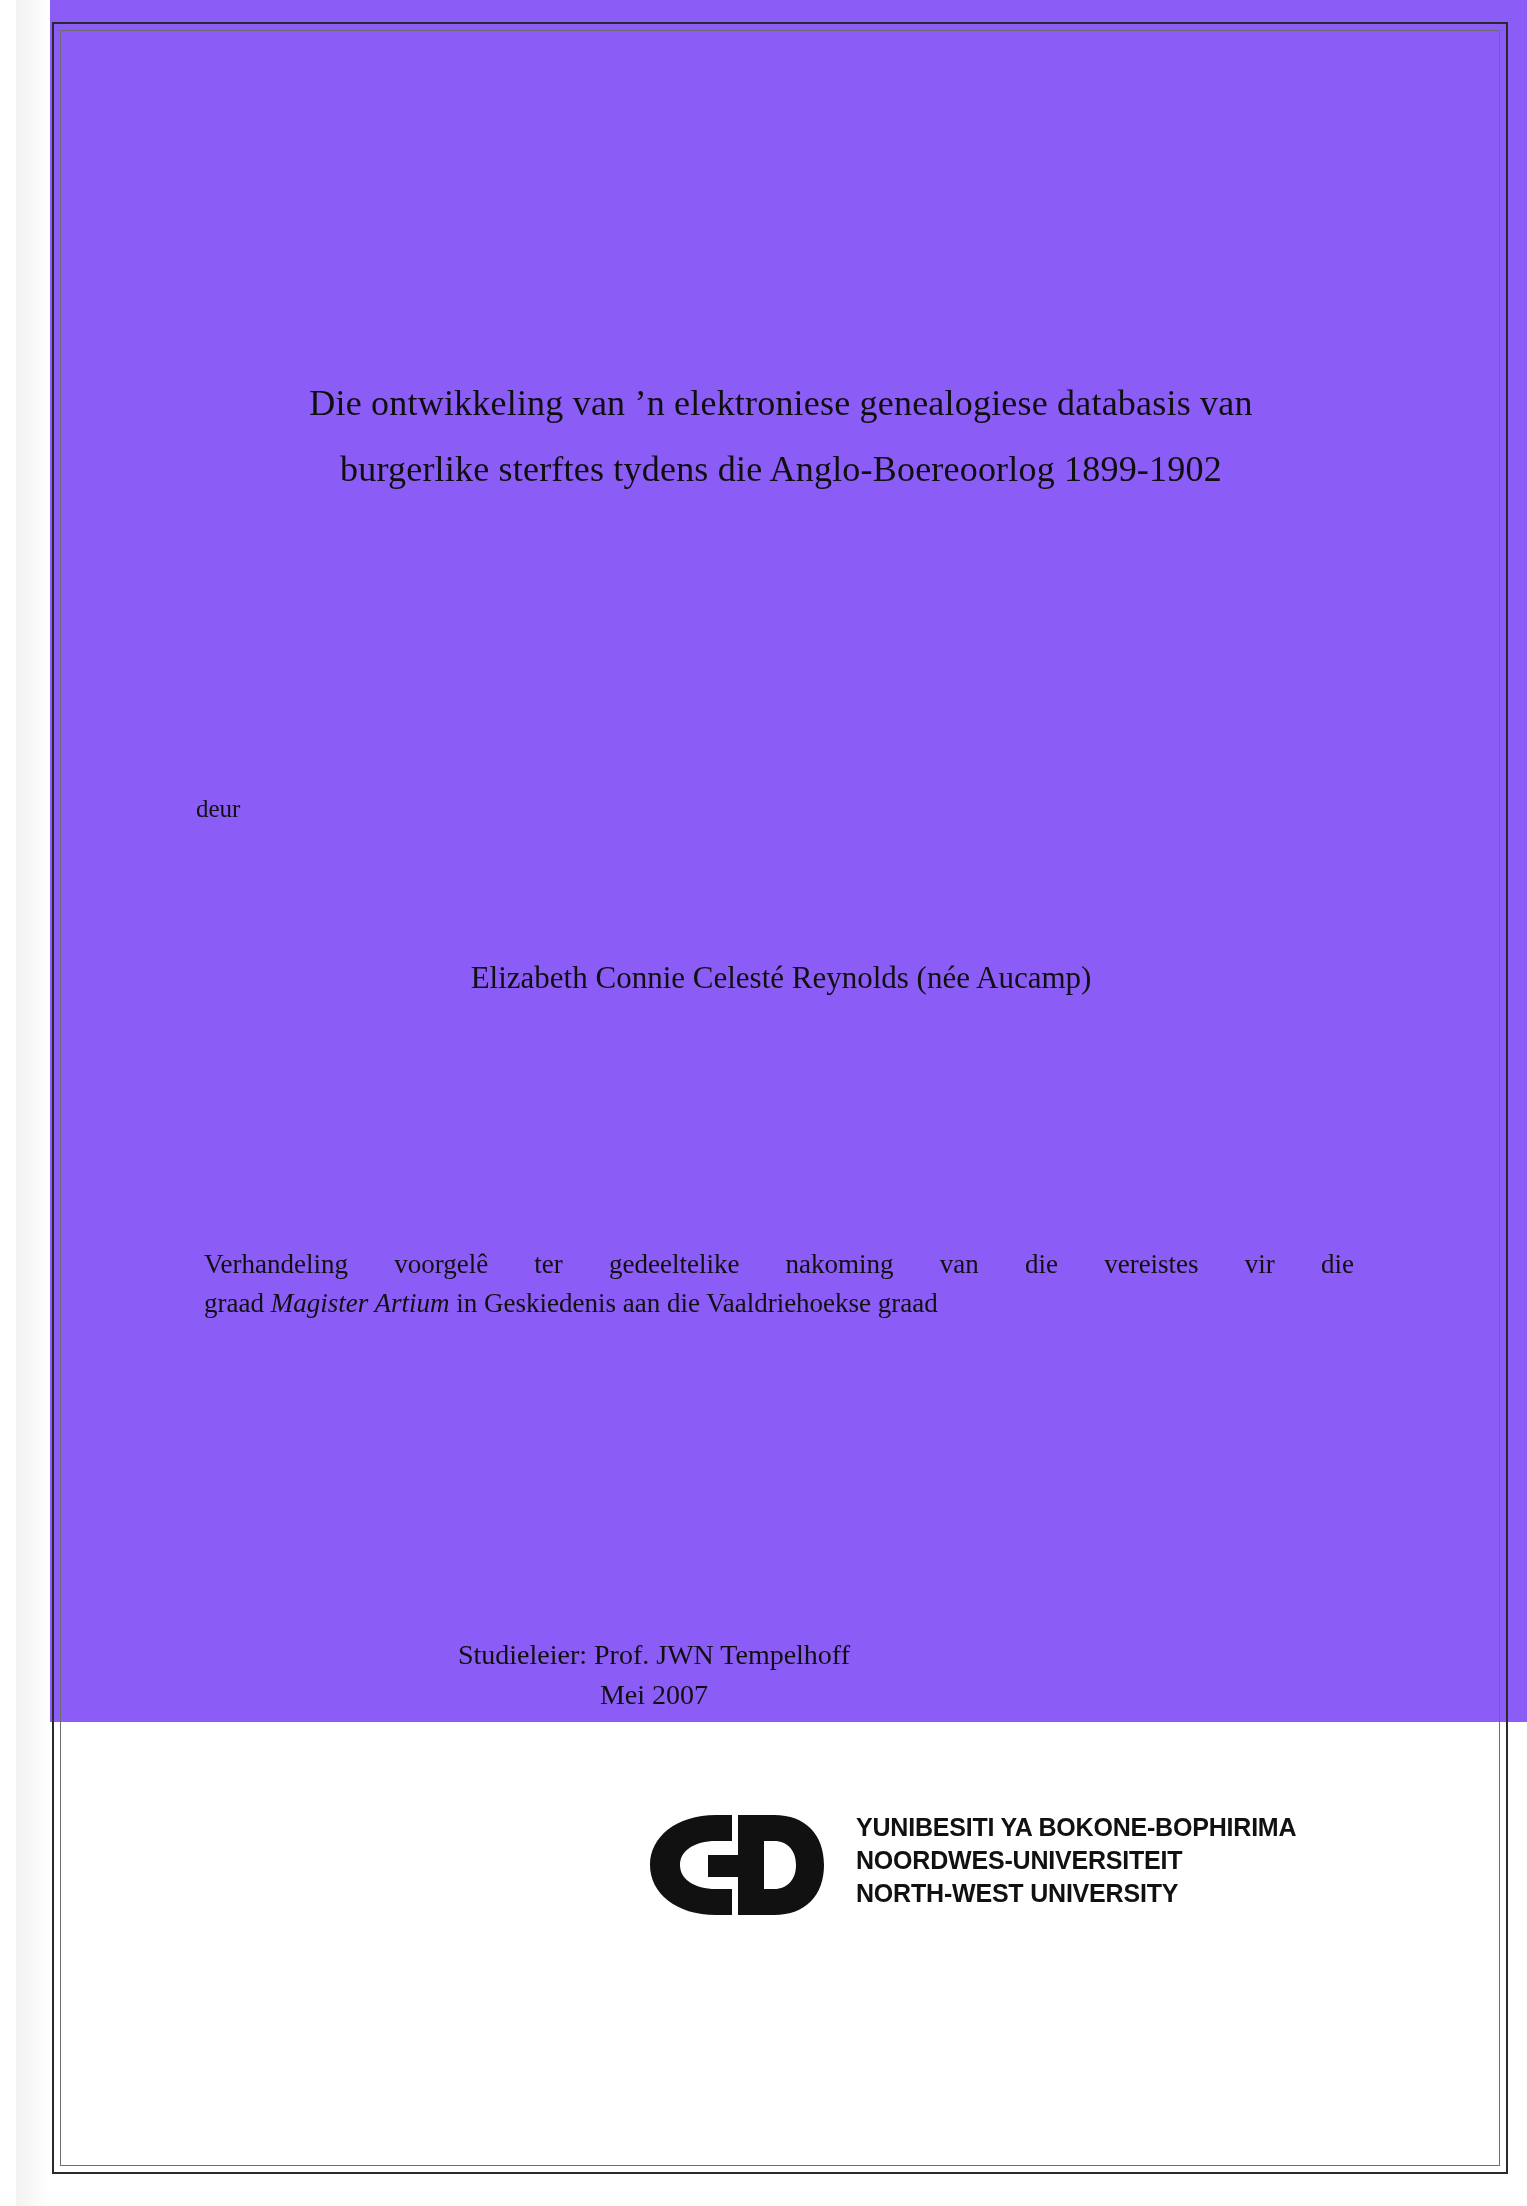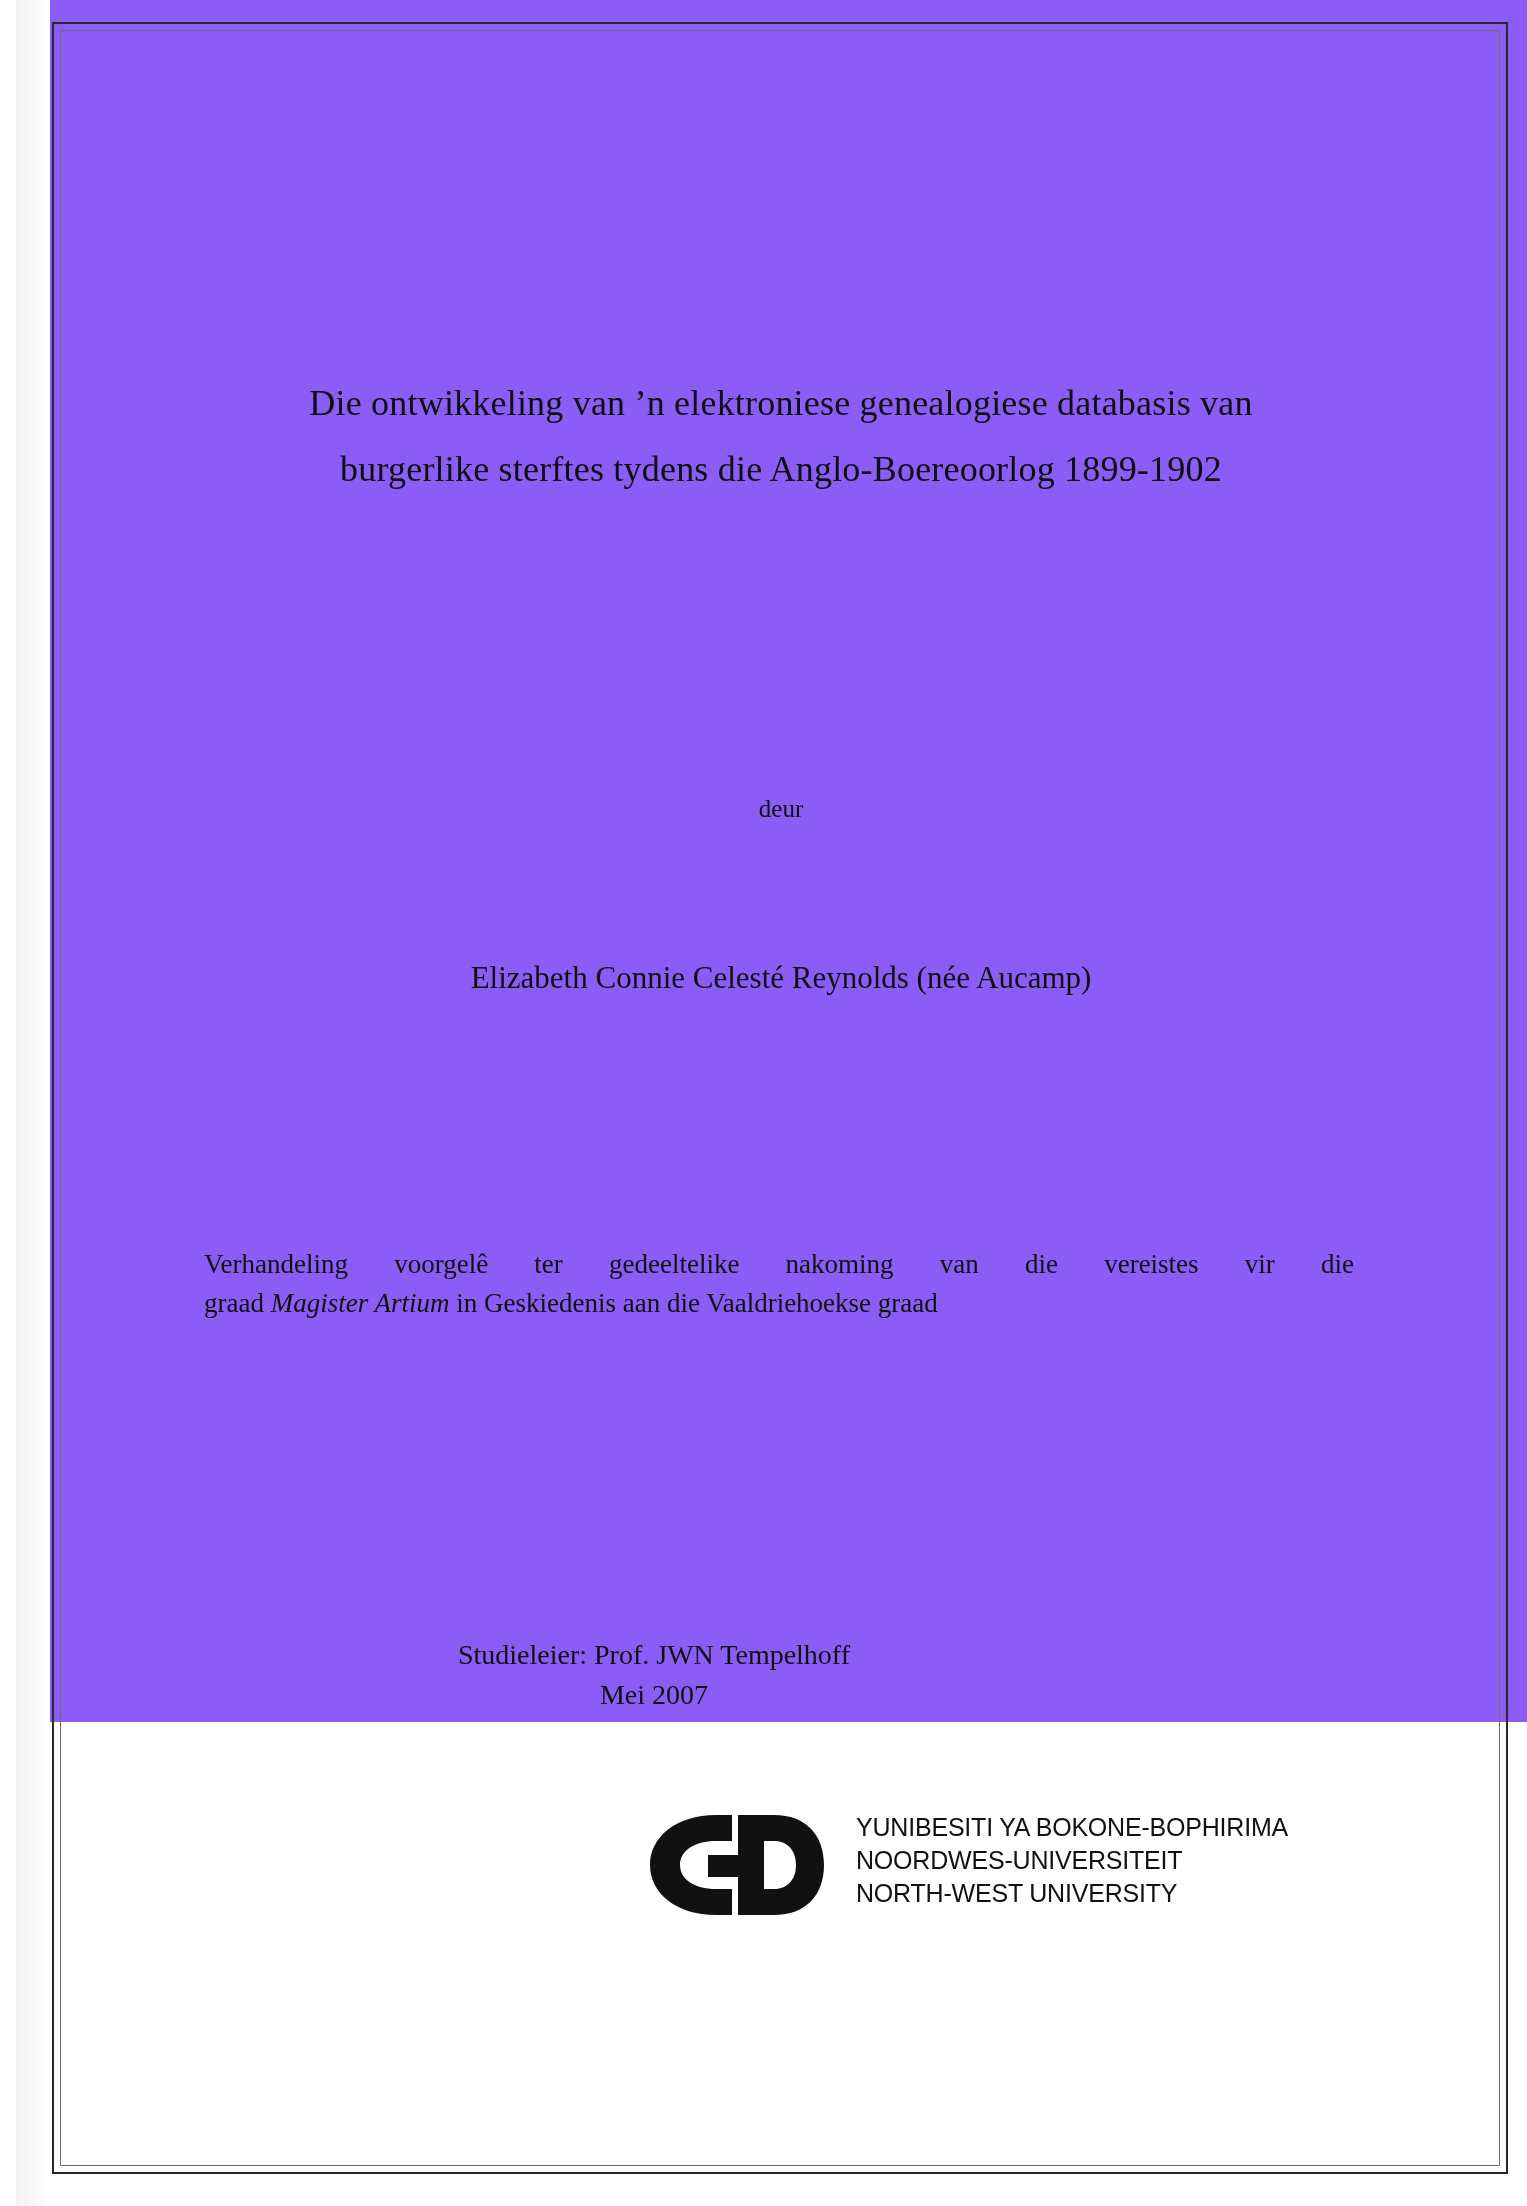--- a/index.html
+++ b/index.html
@@ -67,21 +67,20 @@
     line-height: 66px;
     letter-spacing: 0.2px;
     color: #0f0f0f;
   }
 
   .deur {
     position: absolute;
     top: 765px;
     left: 10px;
     width: 1170px;
-    text-align: center;
     font-size: 25px;
     color: #121212;
   }
 
   .author {
     position: absolute;
     top: 930px;
     left: 10px;
     width: 1170px;
     text-align: center;
@@ -140,20 +139,21 @@
   .logo-text {
     position: absolute;
     left: 240px;
     top: 6px;
     font-family: "Liberation Sans", sans-serif;
     font-size: 25px;
     line-height: 33px;
     letter-spacing: -0.2px;
     color: #111111;
     white-space: nowrap;
+    font-weight: bold;
   }
 
   
   .edge-shadow {
     position: absolute;
     left: 0; top: 0;
     width: 34px; height: 2206px;
     background: linear-gradient(to right, #f2f2f2, #ffffff);
   }
 </style>

